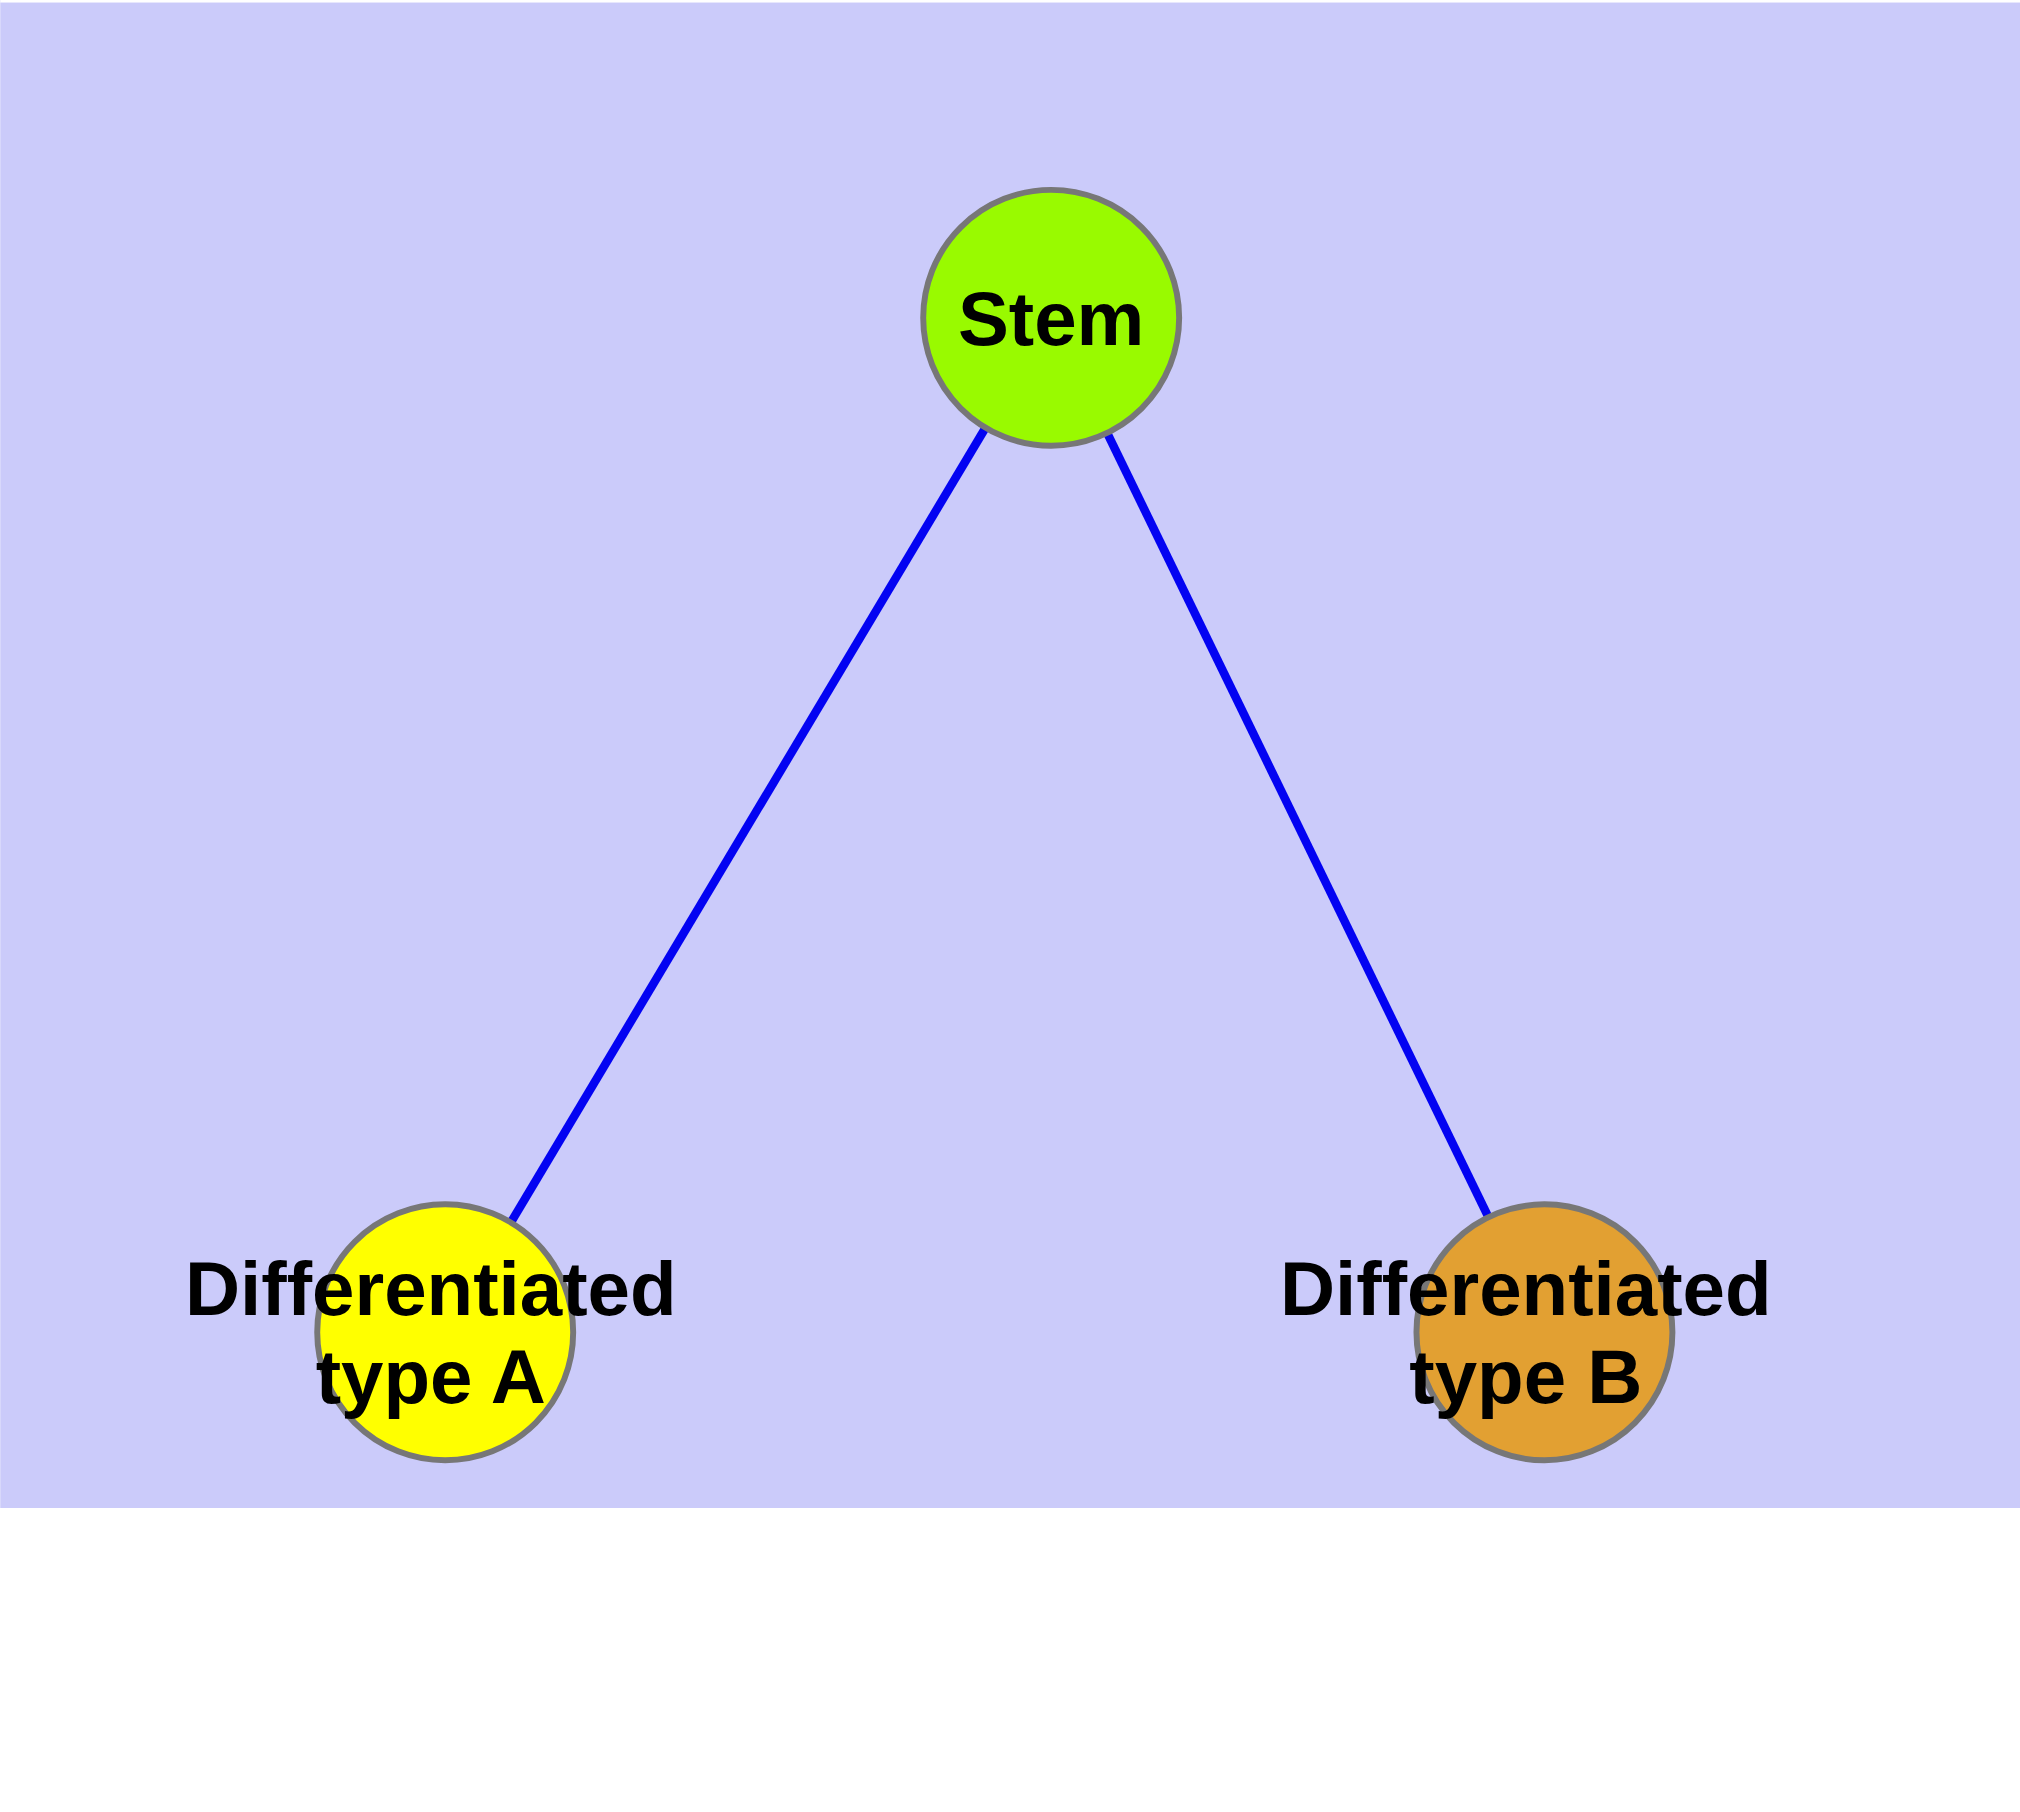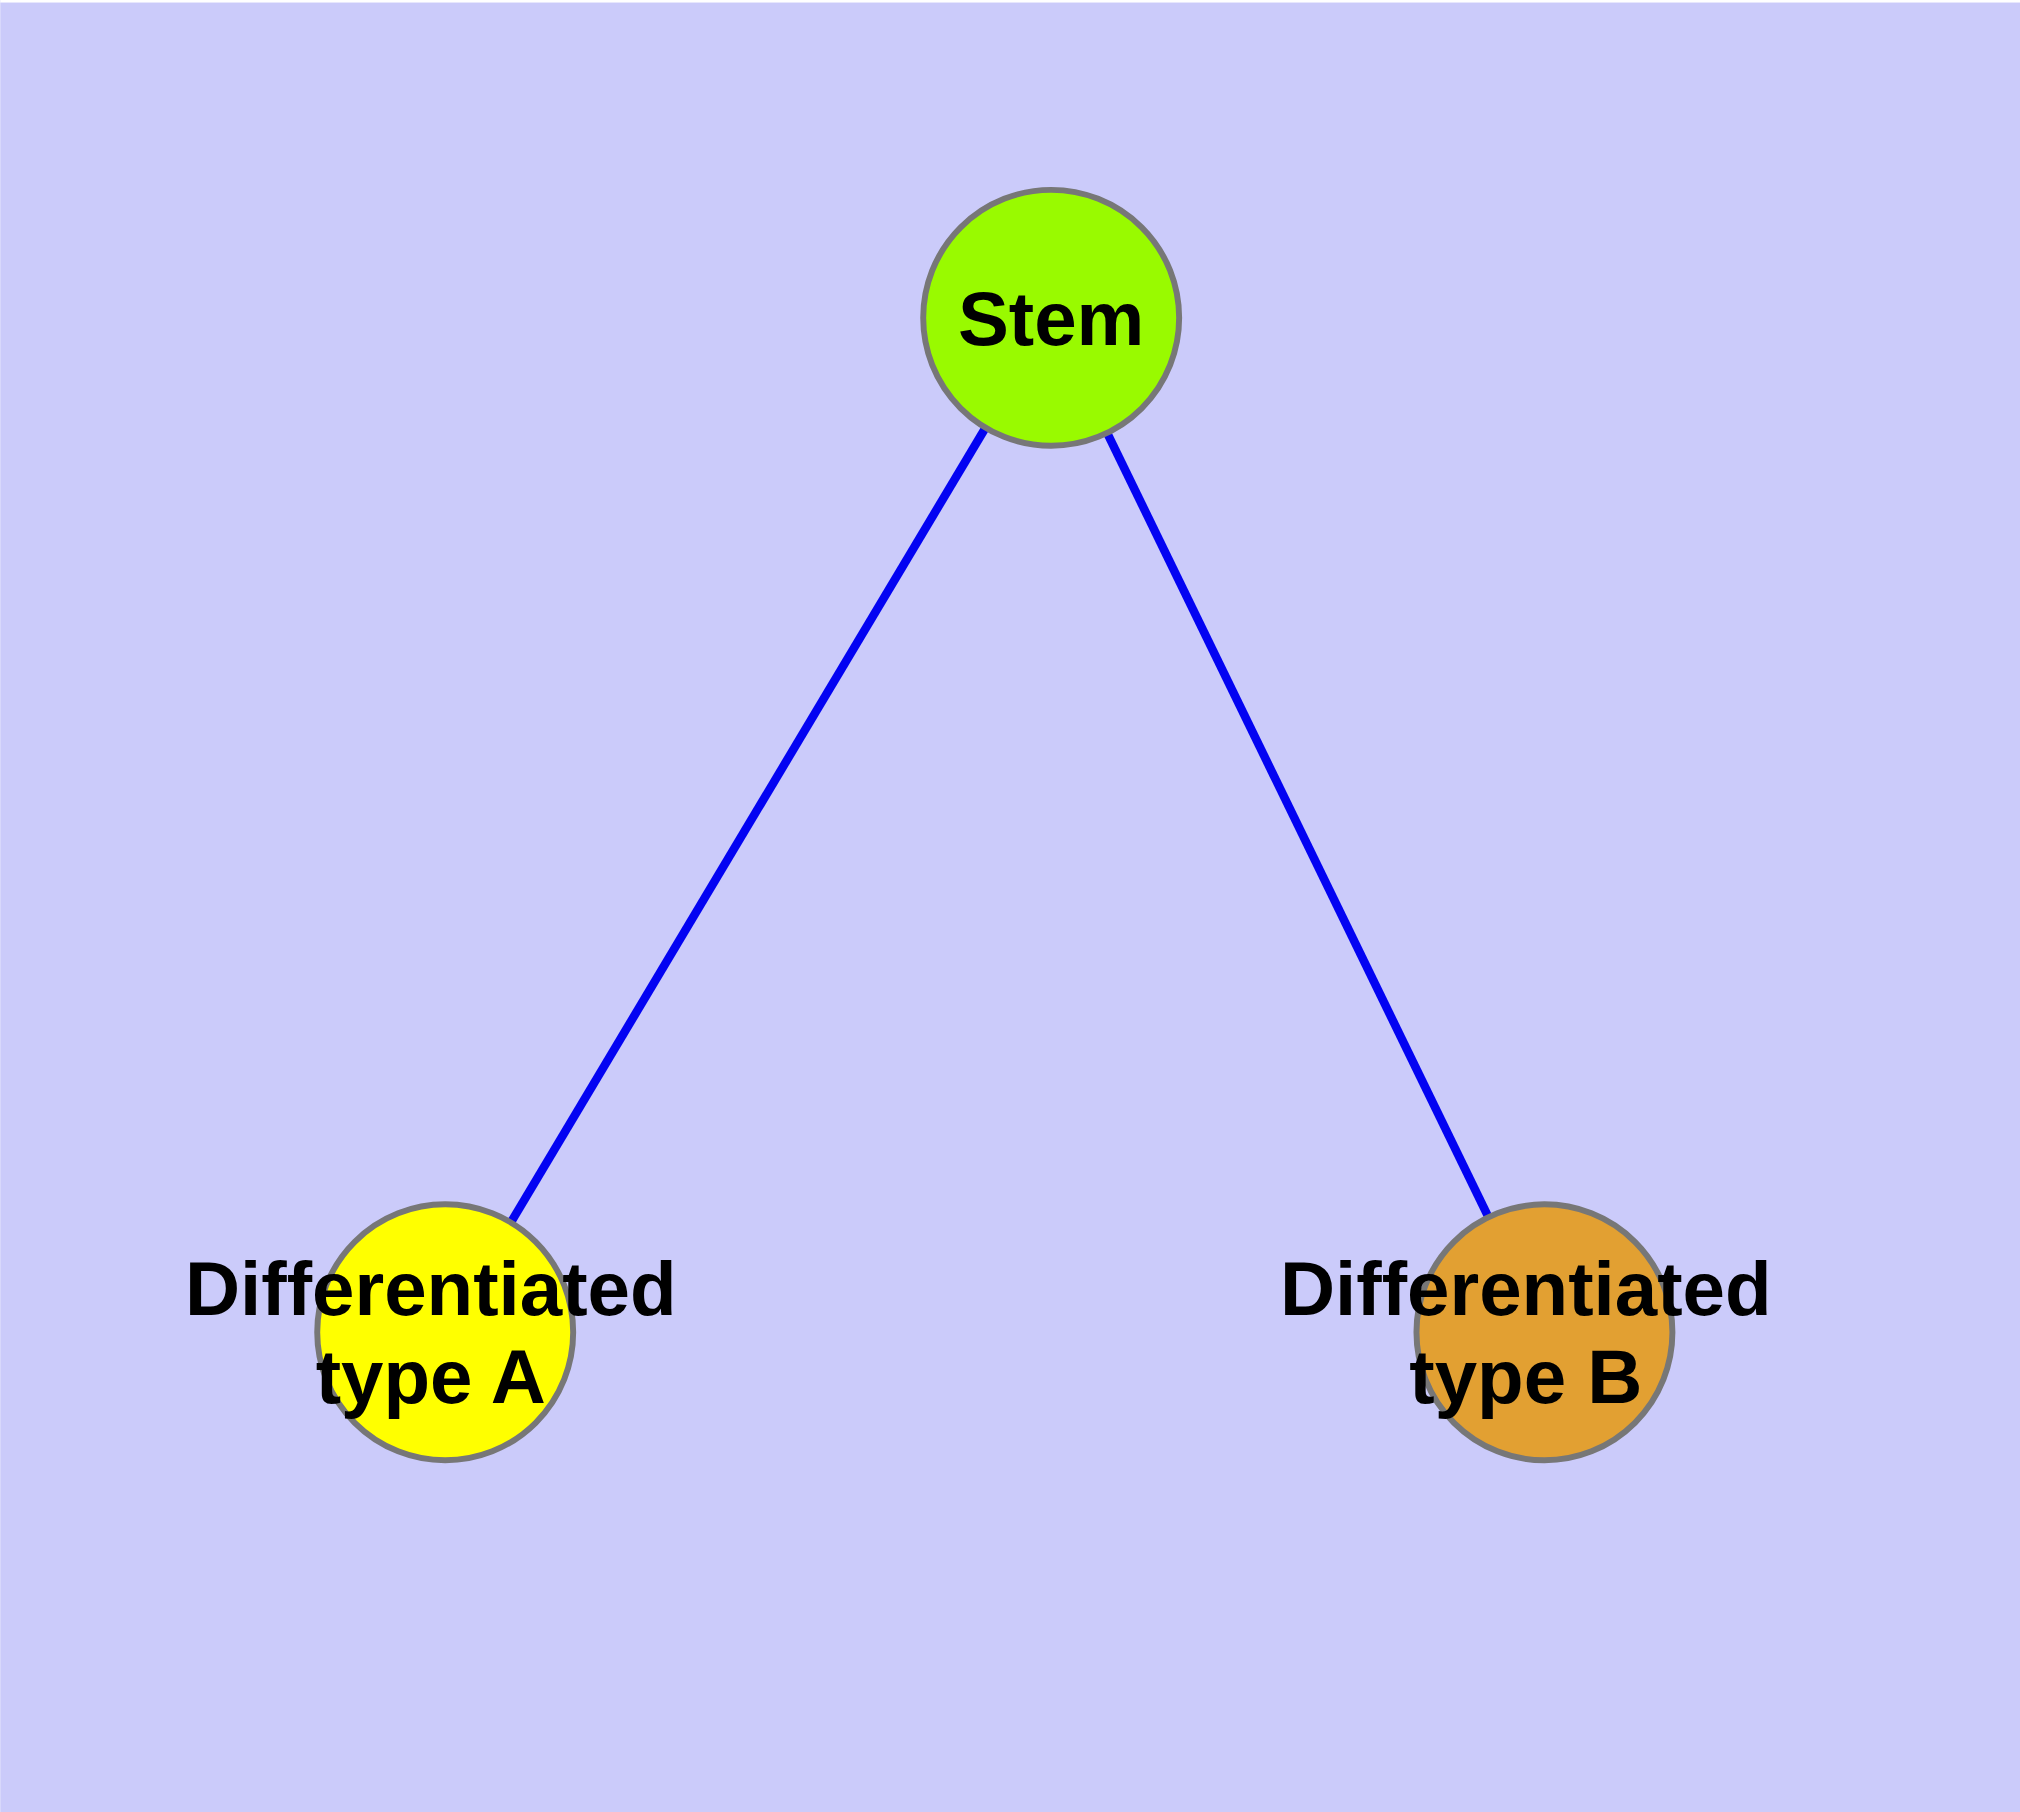--- a/index.html
+++ b/index.html
@@ -2,21 +2,21 @@
 <html style="font-size:13.6px"><head>
 <meta charset="utf-8">
 <style>
   html, body {
     margin: 0;
     padding: 0;
     background: #ffffff;
   }
   .stage {
     width: 2021px;
-    height: 1812px;
+    height: 1508px;
     position: relative;
   }
   svg {
     display: block;
     width: 2021px;
     height: 1812px;
   }
   .node-label {
     font-family: "Liberation Sans", sans-serif;
     font-weight: bold;

